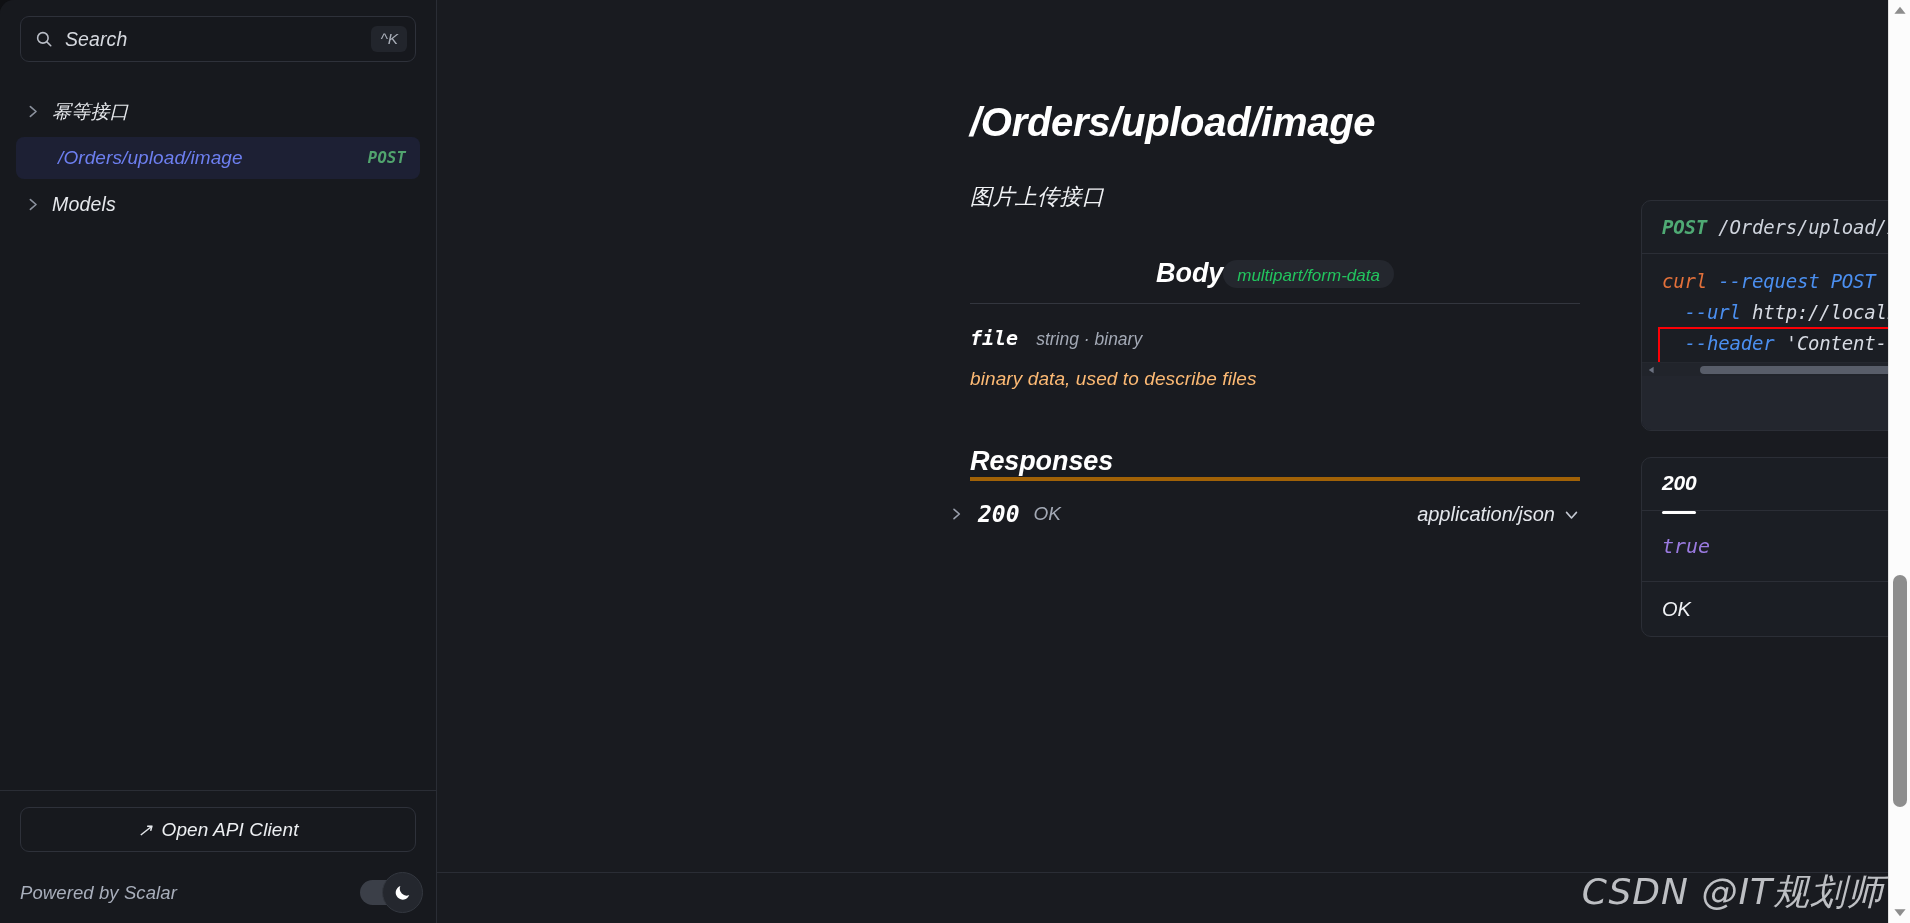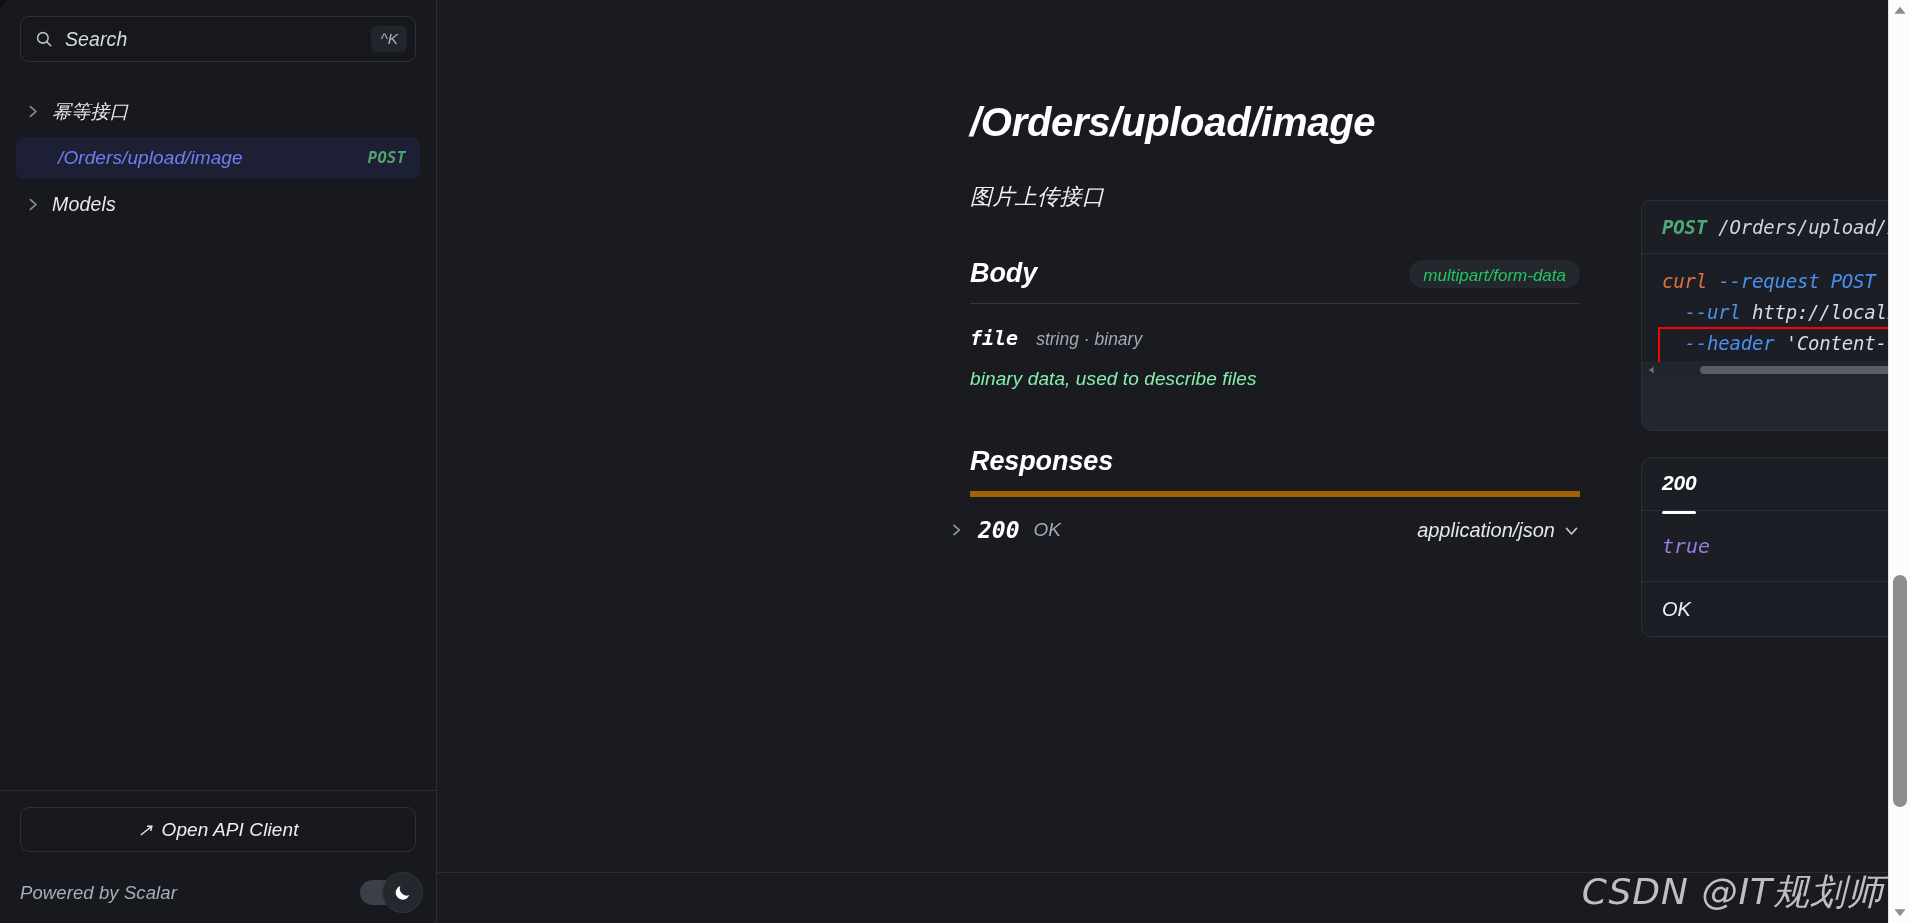--- a/index.html
+++ b/index.html
@@ -191,21 +191,21 @@
     font-size: 22px;
     color: #f0f2f5;
     font-family: "DejaVu Sans", sans-serif;
     letter-spacing: .4px;
   }
 
   .section-head {
     margin-top: 46px;
     display: flex;
     align-items: center;
-    justify-content: space-between;
+    justify-content: center;
     padding-bottom: 14px;
     border-bottom: 1px solid #33363e;
     width: 610px;
   }
   .section-title {
     font-size: 27px;
     font-weight: 700;
     color: #ffffff;
     letter-spacing: -.1px;
   }
@@ -219,26 +219,25 @@
   }
 
   .param-row { margin-top: 22px; display: flex; align-items: baseline; gap: 18px; }
   .param-name {
     font-family: "DejaVu Sans Mono", monospace;
     font-size: 20px;
     font-weight: 700;
     color: #ffffff;
   }
   .param-type { font-size: 17.5px; color: #a3a9b5; }
-  .param-desc { margin-top: 18px; font-size: 19px; color: #86efac; letter-spacing: .1px; }
+  .param-desc { margin-top: 18px; font-size: 19px; color: #fdba74; letter-spacing: .1px; }
 
   .responses-head {
     margin-top: 56px;
-    padding-bottom: 14px;
-    border-bottom: 6px solid #a16207;
+    border-bottom: 4px solid #a16207;
     width: 610px;
   }
 
   .resp-row {
     margin-top: 20px;
     width: 610px;
     display: flex;
     align-items: center;
     justify-content: space-between;
   }

